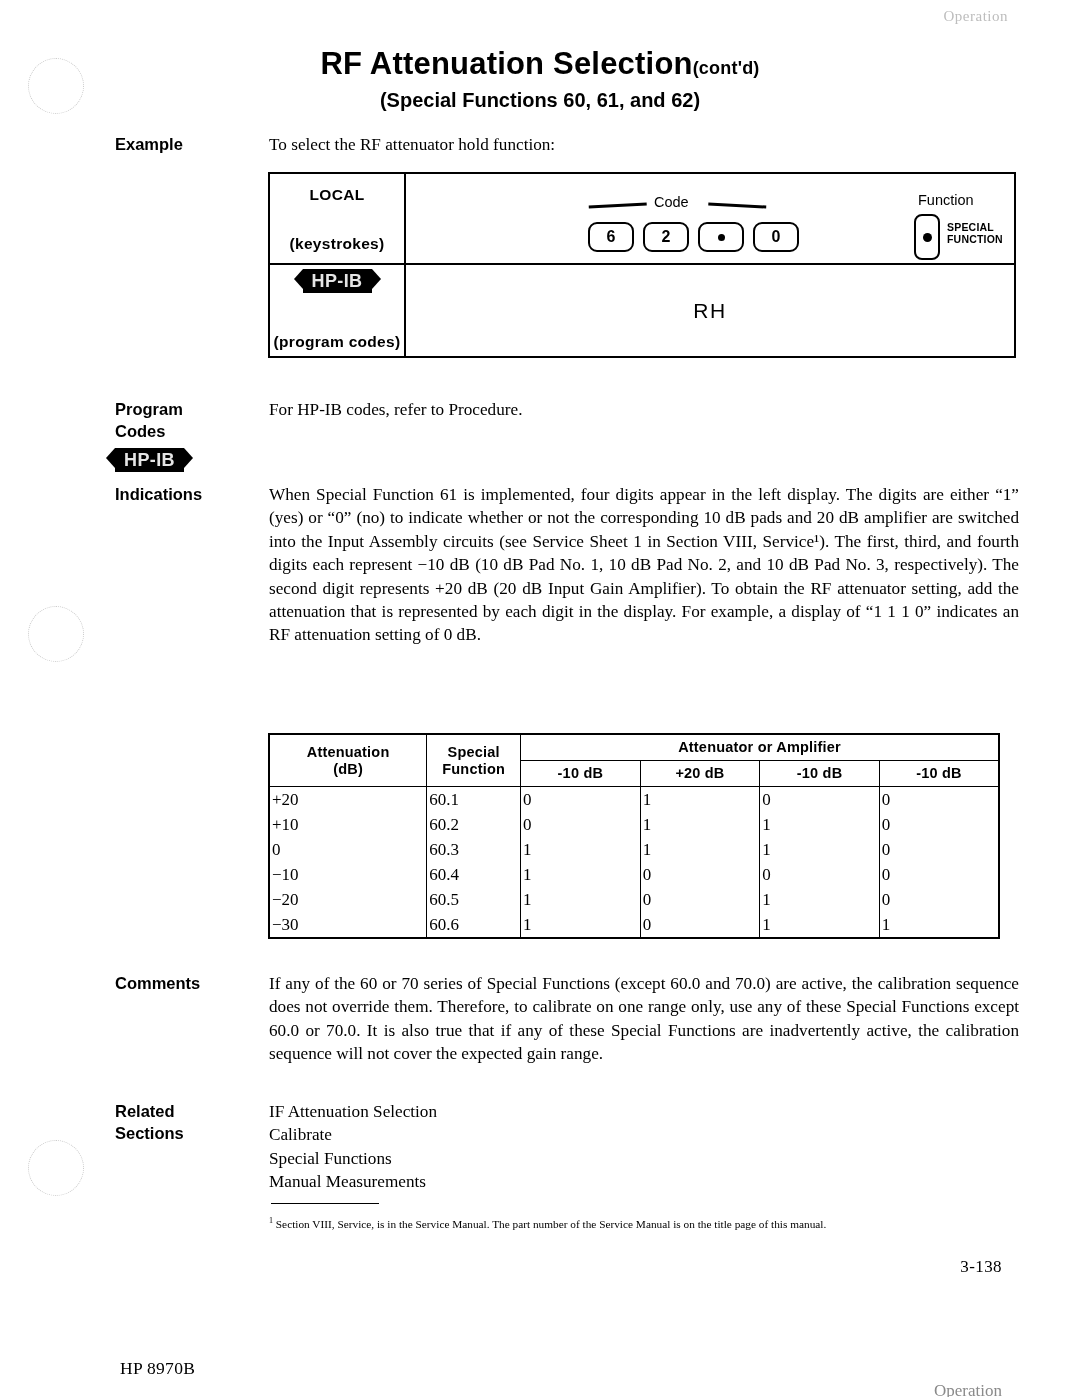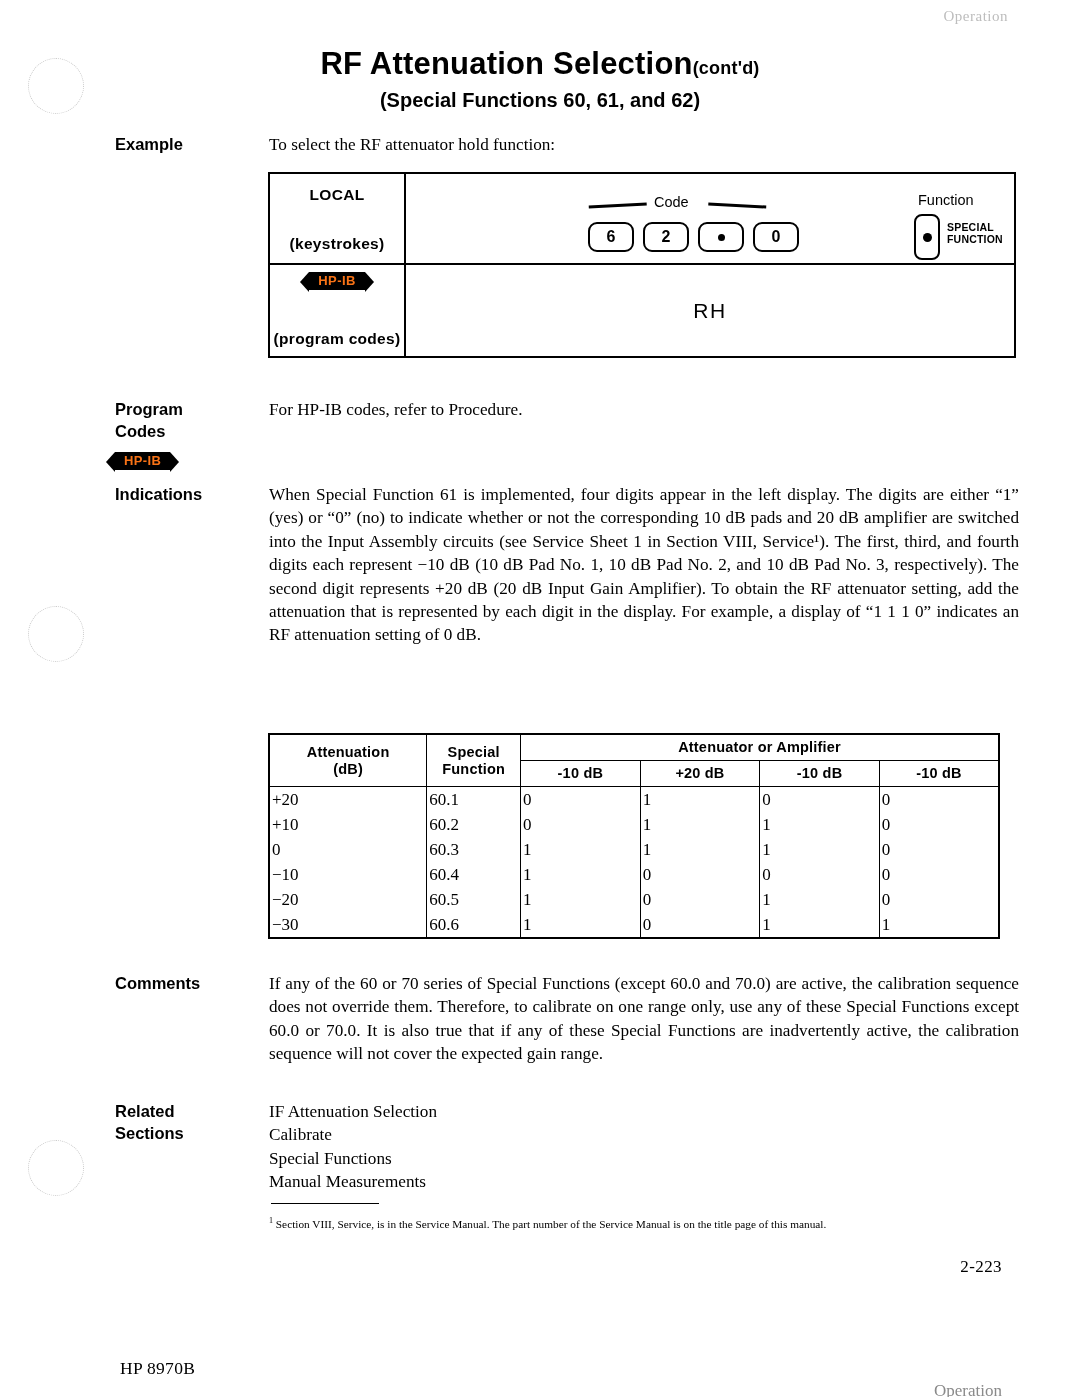--- a/index.html
+++ b/index.html
@@ -82,24 +82,24 @@
     line-height: 23.4px;
     text-align: justify;
   }
   .body-col.nojustify { text-align: left; }
 
   
   .hpib-badge {
     display: inline-block;
     position: relative;
     background: #000;
-    color: #f97316;
-    font-family: "Liberation Sans", sans-serif;
-    font-weight: bold;
-    font-size: 13px;
+    color: #e5e5e5;
+    font-family: "Liberation Sans", sans-serif;
+    font-weight: bold;
+    font-size: 18px;
     letter-spacing: 0.4px;
     padding: 2.5px 9px 3px 9px;
     line-height: 1;
   }
   .hpib-badge::before,
   .hpib-badge::after {
     content: "";
     position: absolute;
     top: 0;
     width: 0;
@@ -498,17 +498,17 @@
       <div>Special Functions</div>
       <div>Manual Measurements</div>
     </div>
 
   <div class="footnote-rule"></div>
   <div class="footnote">
     <span class="dag">1</span>
     <span>Section VIII, Service, is in the Service Manual. The part number of the Service Manual is on the title page of this manual.</span>
   </div>
 
-  <div class="page-num">2-223</div>
+  <div class="page-num">3-138</div>
   <div class="foot-left">HP 8970B</div>
   <div class="foot-right">Operation</div>
 
 </div>
 
 </body></html>

